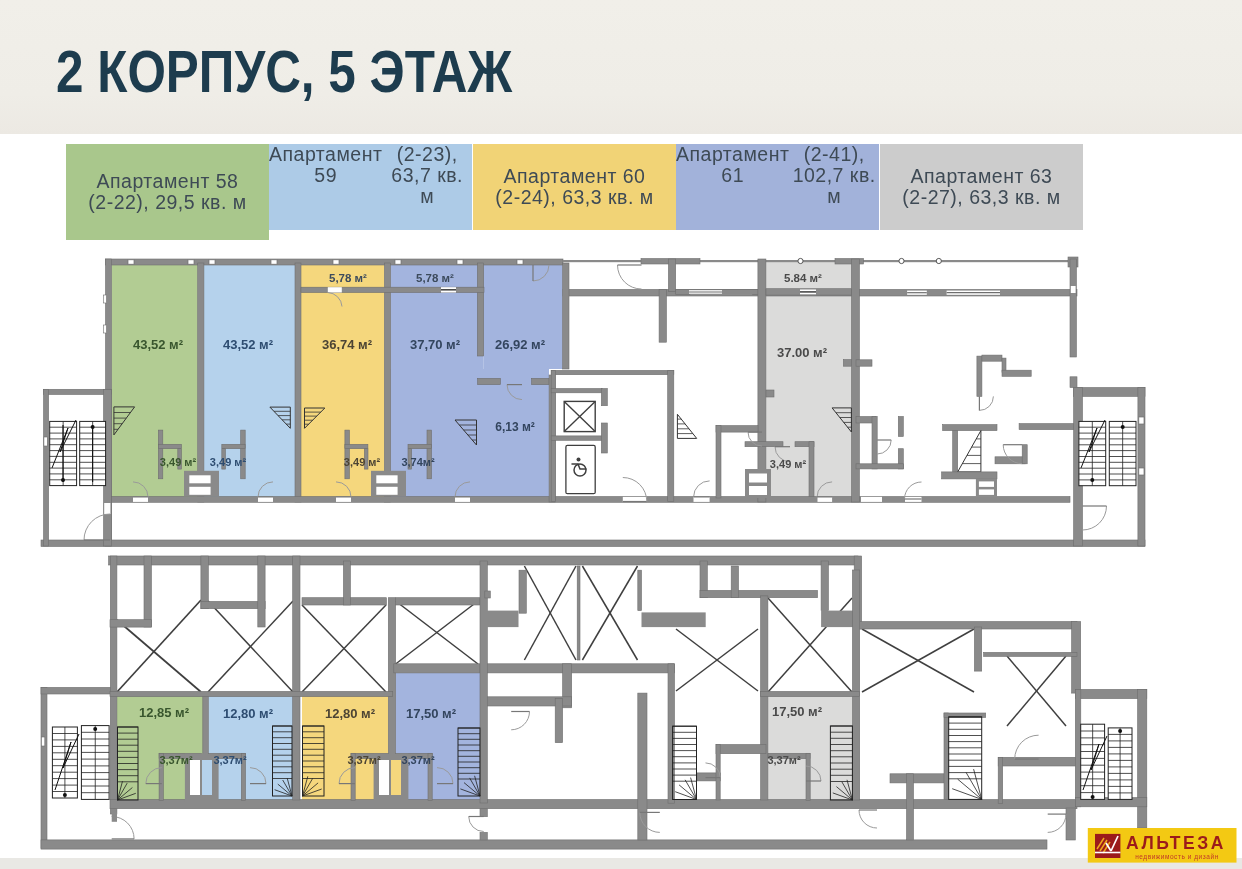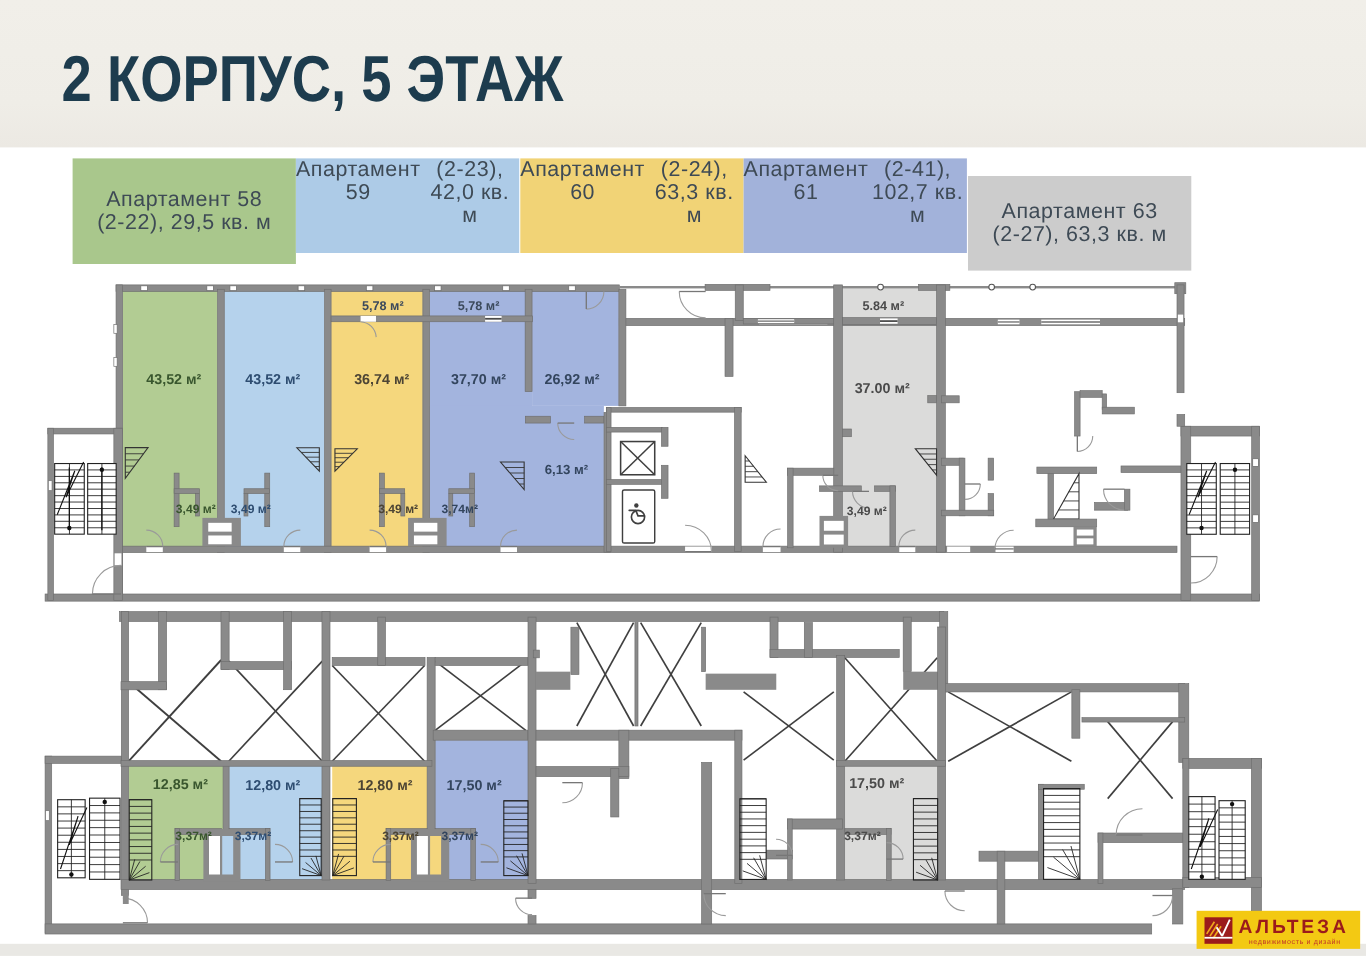--- a/index.html
+++ b/index.html
@@ -10,34 +10,34 @@
 
 <div class="abs" style="left:56px;top:38px;font-size:59px;font-weight:bold;color:#1d3c4e;letter-spacing:0px;transform:scaleX(0.838);transform-origin:0 0;white-space:nowrap">2 КОРПУС, 5 ЭТАЖ</div>
 
 <div class="abs" style="left:66px;top:144px;width:203px;height:96px;background:#a9c78c;color:#3e4a55;font-size:19.5px;line-height:21px;letter-spacing:0.5px;text-align:center;display:flex;flex-direction:column;justify-content:center">
     <div>Апартамент 58</div>
     <div>(2-22), 29,5 кв. м</div>
   </div>
 
 <div class="abs" style="left:269px;top:144px;width:203px;height:86px;background:#adcbe7;color:#3e4a55;font-size:19.5px;line-height:21px;letter-spacing:0.5px;text-align:center;display:flex;flex-direction:row;justify-content:center">
     <div>Апартамент 59</div>
-    <div>(2-23), 42,0 кв. м</div>
+    <div>(2-23), 63,7 кв. м</div>
   </div>
 
-<div class="abs" style="left:473px;top:144px;width:203px;height:86px;background:#f1d376;color:#3e4a55;font-size:19.5px;line-height:21px;letter-spacing:0.5px;text-align:center;display:flex;flex-direction:row;justify-content:center">
+<div class="abs" style="left:473px;top:144px;width:203px;height:86px;background:#f1d376;color:#3e4a55;font-size:19.5px;line-height:21px;letter-spacing:0.5px;text-align:center;display:flex;flex-direction:column;justify-content:center">
     <div>Апартамент 60</div>
     <div>(2-24), 63,3 кв. м</div>
   </div>
 
 <div class="abs" style="left:676px;top:144px;width:203px;height:86px;background:#a2b2da;color:#3e4a55;font-size:19.5px;line-height:21px;letter-spacing:0.5px;text-align:center;display:flex;flex-direction:row;justify-content:center">
     <div>Апартамент 61</div>
     <div>(2-41), 102,7 кв. м</div>
   </div>
 
-<div class="abs" style="left:880px;top:160px;width:203px;height:86px;background:#cccccc;color:#3e4a55;font-size:19.5px;line-height:21px;letter-spacing:0.5px;text-align:center;display:flex;flex-direction:column;justify-content:center">
+<div class="abs" style="left:880px;top:144px;width:203px;height:86px;background:#cccccc;color:#3e4a55;font-size:19.5px;line-height:21px;letter-spacing:0.5px;text-align:center;display:flex;flex-direction:column;justify-content:center">
     <div>Апартамент 63</div>
     <div>(2-27), 63,3 кв. м</div>
   </div>
 <svg class="abs" style="left:0;top:0" width="1242" height="869" viewBox="0 0 1242 869" font-family="Liberation Sans,sans-serif">
 
 <g>
 
 <rect x="111.5" y="263" width="86.2" height="239" fill="#b2cc93"></rect>
 
 <rect x="203.9" y="263" width="91.1" height="239" fill="#b5d2ec"></rect>

